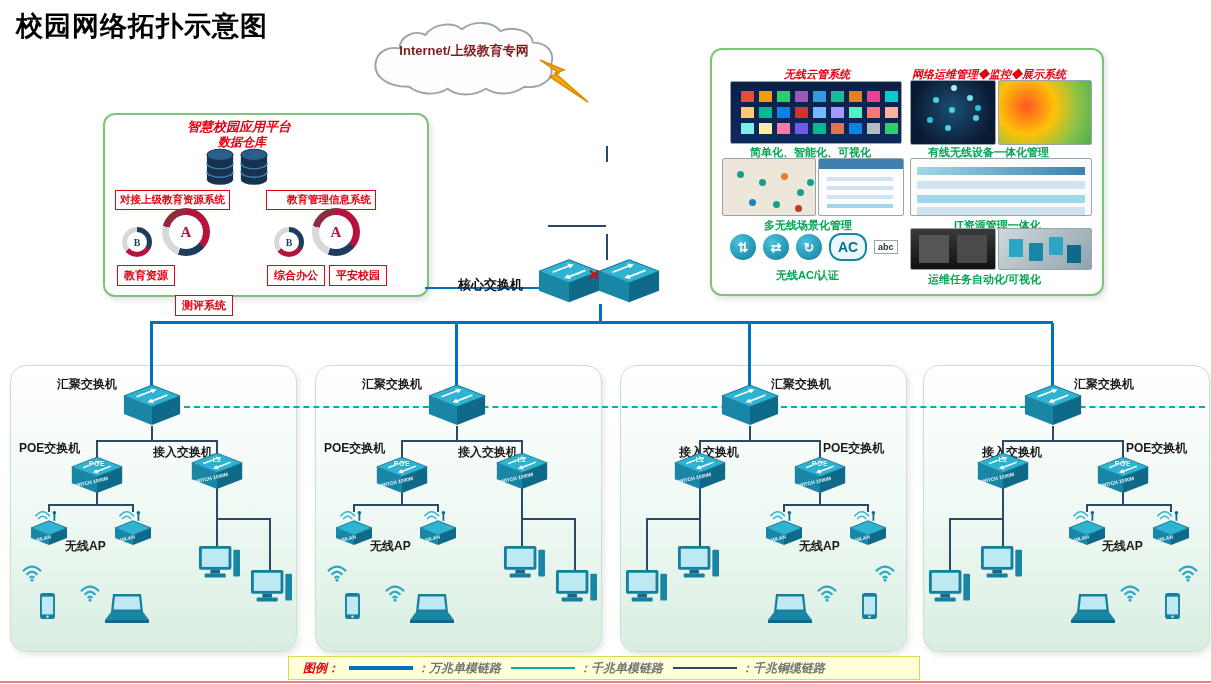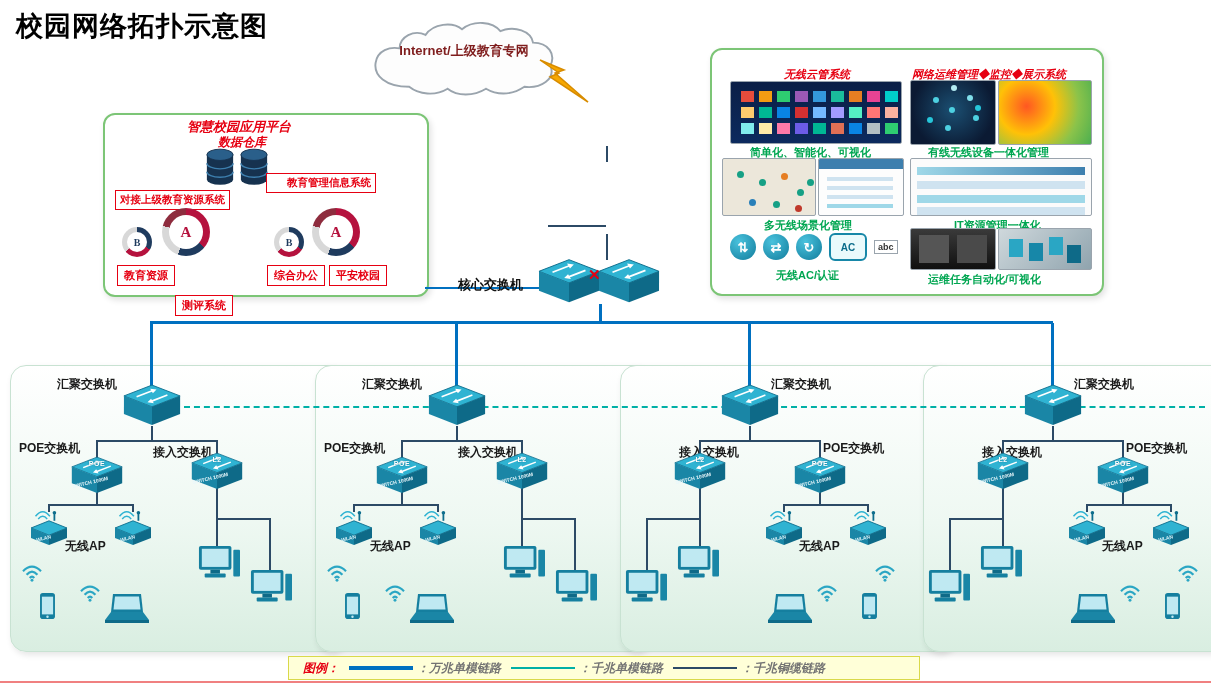--- a/index.html
+++ b/index.html
@@ -60,21 +60,21 @@
 
   
   #platform{left:103px;top:113px;width:322px;height:180px;}
   #platform .p-title{left:82px;top:3px;}
   #platform .wh-label{left:113px;top:19px;font-size:12px;}
   #platform .db1{left:100px;top:32px;width:30px;height:40px;}
   #platform .db2{left:134px;top:32px;width:30px;height:40px;}
   .sys-chip{position:absolute;border:1px solid #e60012;color:#e60012;font-size:10.5px;font-weight:bold;
             background:#fff;padding:2px 4px;white-space:nowrap;z-index:2;}
   #platform .sys-left{left:10px;top:75px;}
-  #platform .sys-right{left:161px;top:58px;padding-left:20px;}
+  #platform .sys-right{left:161px;top:75px;padding-left:20px;}
   .pie{position:absolute;border-radius:50%;z-index:2;display:flex;align-items:center;justify-content:center;}
   .pie::before{content:"";position:absolute;inset:7px;background:#fff;border-radius:50%;}
   .pie-big{width:48px;height:48px;background:conic-gradient(#b5123e 0 130deg,#1f3b5e 130deg 200deg,#d8d8d8 200deg 285deg,#8e2c3e 285deg 360deg);}
   .pie-small{width:30px;height:30px;background:conic-gradient(#1f3b5e 0 120deg,#b5123e 120deg 230deg,#d8d8d8 230deg 360deg);}
   .pie-small::before{inset:5px;}
   .pie .pl{position:relative;font-weight:bold;color:#b5123e;font-size:15px;z-index:1;font-family:"Liberation Serif",serif;}
   .pie-small .pl{font-size:10px;color:#1f3b5e;}
   #platform .pie-a1{left:57px;top:93px;}
   #platform .pie-b1{left:17px;top:112px;}
   #platform .pie-a2{left:207px;top:93px;}
@@ -100,42 +100,42 @@
   #itbox .img-map{left:10px;top:108px;width:92px;height:56px;background:#ece7da;}
   .img-map::before{content:"";position:absolute;left:14px;top:12px;width:7px;height:7px;border-radius:50%;background:#16a085;
      box-shadow:22px 8px #16a085,44px 2px #e67e22,60px 18px #16a085,12px 28px #2980b9,36px 30px #16a085,58px 34px #c0392b,70px 8px #16a085;}
   #itbox .img-dashwhite{left:106px;top:108px;width:84px;height:56px;background:#fdfdfd;}
   .img-dashwhite::before{content:"";position:absolute;left:0;top:0;width:100%;height:10px;background:#3d7fae;}
   .img-dashwhite::after{content:"";position:absolute;left:8px;top:18px;width:66px;height:4px;background:#cfe3f0;
      box-shadow:0 9px #cfe3f0,0 18px #cfe3f0,0 27px #9fd8e8;}
   #itbox .ac-row{position:absolute;left:18px;top:180px;width:172px;height:34px;display:flex;align-items:center;gap:7px;z-index:2;}
   .ac-circle{width:26px;height:26px;border-radius:50%;background:radial-gradient(circle at 35% 30%,#49c2dd,#127c9c);
      color:#fff;font-size:13px;display:flex;align-items:center;justify-content:center;font-weight:bold;}
-  .ac-monitor{width:34px;height:24px;border:2px solid #1787a8;background:#eafafc;border-radius:6px;
-     display:flex;align-items:center;justify-content:center;font-size:10px;font-weight:bold;color:#0d6d8c;}
+  .ac-monitor{width:34px;height:24px;border:2px solid #1787a8;background:#eafafc;border-radius:12px;
+     display:flex;align-items:center;justify-content:center;font-size:14px;font-weight:bold;color:#0d6d8c;}
   .abc-chip{background:#fff;border:1px solid #9aa4ad;font-size:9px;color:#333;padding:1px 3px;font-weight:bold;}
   #itbox .img-graph{left:198px;top:30px;width:84px;height:63px;background:radial-gradient(circle at 50% 45%,#1b4f72 0%,#0b1a33 75%);}
   .img-graph::before{content:"";position:absolute;left:38px;top:26px;width:6px;height:6px;border-radius:50%;background:#4dd0e1;
      box-shadow:-16px -10px #4dd0e1,18px -12px #80deea,24px 8px #4dd0e1,-22px 10px #26c6da,2px -22px #b2ebf2,-4px 18px #4dd0e1,26px -2px #26c6da;}
   #itbox .img-heat{left:286px;top:30px;width:92px;height:63px;
      background:radial-gradient(circle at 30% 40%,#ff5722 0%,#ffc107 38%,#8bc34a 70%,#4caf50 100%);}
   #itbox .img-charts{left:198px;top:108px;width:180px;height:56px;background:#fbfbfb;}
   .img-charts::before{content:"";position:absolute;left:6px;top:8px;width:168px;height:8px;
      background:linear-gradient(90deg,#9fd8e8,#3d7fae);box-shadow:0 14px #cfe3f0,0 28px #9fd8e8,0 40px #cfe3f0;}
   #itbox .img-equip{left:198px;top:178px;width:84px;height:40px;background:linear-gradient(#3a3a3a,#101010);}
   .img-equip::before{content:"";position:absolute;left:8px;top:6px;width:30px;height:28px;background:#555;
      box-shadow:38px 0 #4a4a4a;}
   #itbox .img-3d{left:286px;top:178px;width:92px;height:40px;background:linear-gradient(135deg,#cfd8dc,#90a4ae);}
   .img-3d::before{content:"";position:absolute;left:10px;top:10px;width:14px;height:18px;background:#2aa6c4;
      box-shadow:20px 4px #1787a8,40px -2px #2aa6c4,58px 6px #0e6a88;}
 
   
   .branch{position:absolute;top:365px;width:285px;height:285px;border:1px solid #c8e2d2;border-radius:16px;
           background:linear-gradient(180deg,#ffffff 0%,#eef8f2 55%,#d9eee1 100%);
-          box-shadow:2px 3px 6px rgba(0,0,0,.10);padding-left:48px;}
+          box-shadow:2px 3px 6px rgba(0,0,0,.10);}
   #b1{left:10px;} #b2{left:315px;} #b3{left:620px;} #b4{left:923px;}
   .blabel{position:absolute;font-size:12px;font-weight:bold;color:#1a1a1a;white-space:nowrap;z-index:2;}
   .agg-label{left:46px;top:10px;}
   .agg-sw{left:112px;top:18px;width:58px;height:42px;}
   .poe-label{left:8px;top:74px;}
   .access-label{left:142px;top:78px;}
   .sw-wrap{position:absolute;z-index:2;}
   .poe-sw{left:60px;top:90px;width:52px;height:38px;}
   .l2-sw{left:180px;top:86px;width:52px;height:38px;}
   .sw-wrap .icon{left:0;top:0;width:100%;height:100%;}

